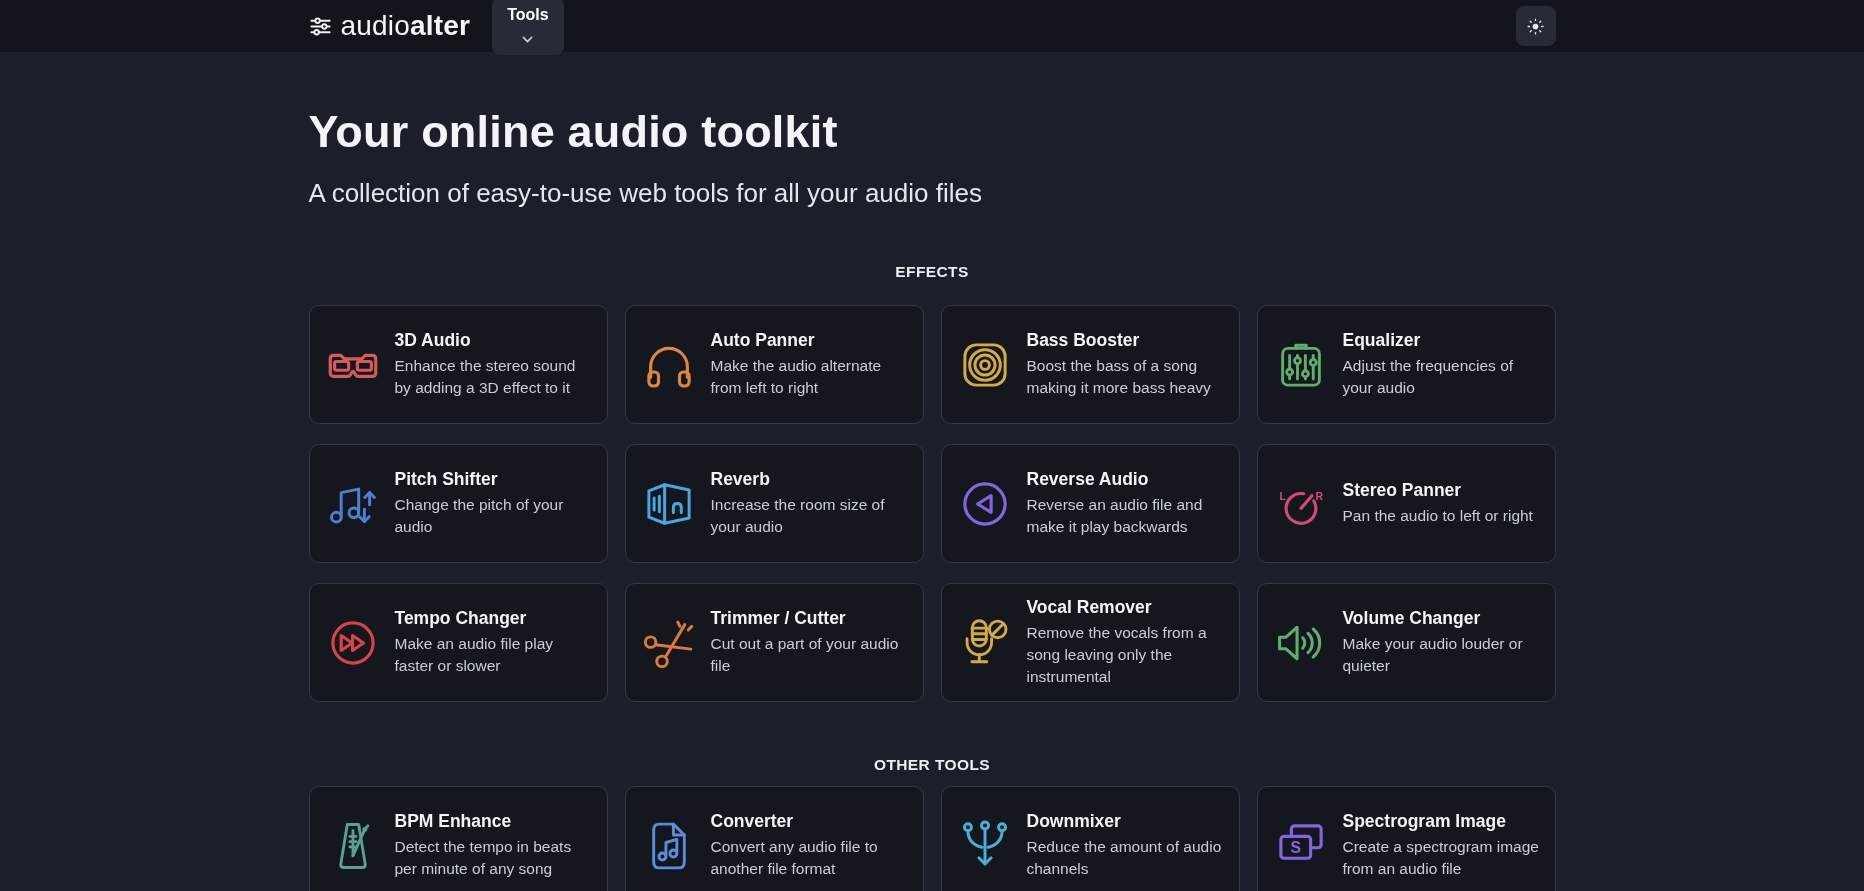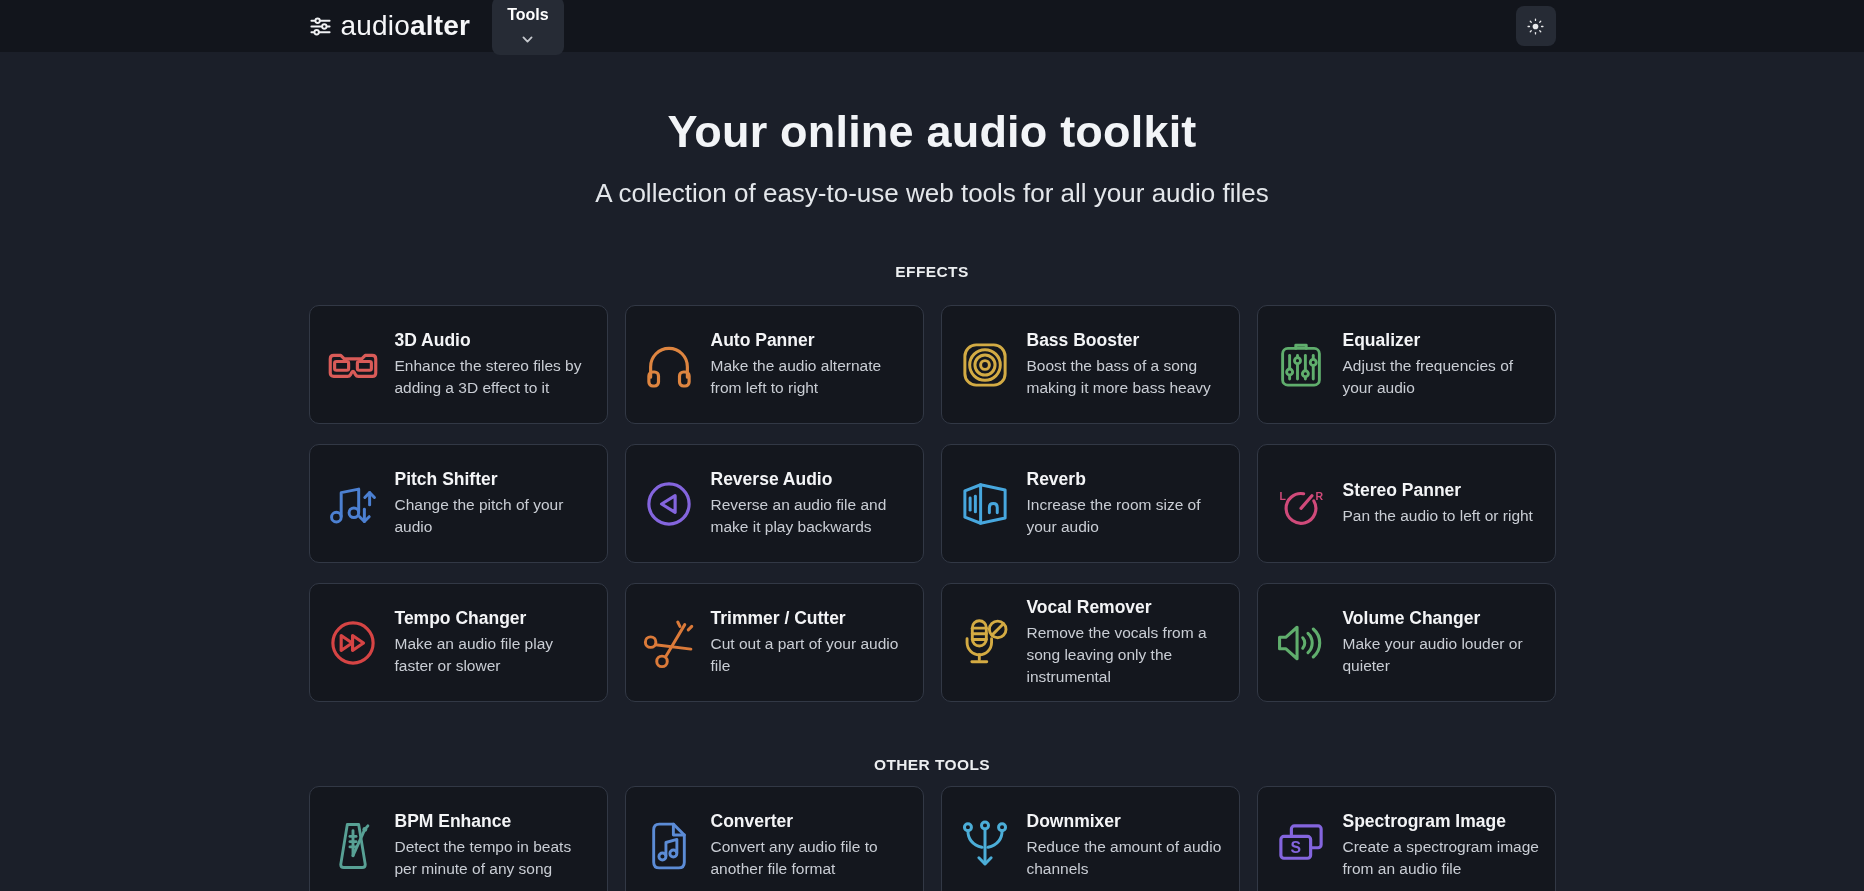--- a/index.html
+++ b/index.html
@@ -28,21 +28,21 @@
     padding:9px 15px;color:#fff;font-size:16px;font-weight:700;
     font-family:inherit;cursor:pointer;flex-direction:column;
   }
   .tools-btn .chev{display:flex;color:#c6c9ce}
   .spacer{flex:1}
   .theme-btn{
     width:40px;height:40px;border:none;border-radius:8px;background:var(--chip-bg);
     display:flex;align-items:center;justify-content:center;color:#e9eaec;cursor:pointer;
   }
   
-  .hero{padding-top:54px;text-align:center}
+  .hero{padding-top:54px;}
   .hero h1{margin:0 0 20px;font-size:45px;font-weight:700;letter-spacing:.2px;color:#f2f4f7}
   .hero p{margin:0;font-size:26px;color:#e3e6ea}
   
   section{margin-top:54px}
   section h2{margin:0 0 24px;text-align:center;font-size:15.5px;font-weight:700;letter-spacing:.4px;color:#eceef0}
   section[data-section="1"] h2{margin-bottom:12px}
   .grid{display:grid;grid-template-columns:repeat(4,1fr);column-gap:17px;row-gap:20px}
   .card{
     min-height:119px;background:var(--card-bg);border:1px solid var(--card-border);
     border-radius:10px;padding:12px 14px;display:flex;align-items:center;gap:13px;
@@ -111,21 +111,21 @@
         <div class="card">
           <span class="card-icon" style="color:#d95b58">
             <svg width="56" height="56" viewBox="0 0 64 64" fill="none" stroke="currentColor" stroke-width="3.6" stroke-linecap="round" stroke-linejoin="round">
               <path d="M6 25 Q6 21 10 21 H18 L22 25 H42 L46 21 H54 Q58 21 58 25 V41 Q58 45 54 45 H38 Q36 45 34.8 43 L33.5 40.5 Q32.8 39.2 32 39.2 Q31.2 39.2 30.5 40.5 L29.2 43 Q28 45 26 45 H10 Q6 45 6 41 Z"></path>
               <rect x="11" y="28" width="16" height="10" rx="2"></rect>
               <rect x="37" y="28" width="16" height="10" rx="2"></rect>
             </svg>
           </span>
           <span class="card-body">
             <span class="card-title">3D Audio</span>
-            <span class="card-desc">Enhance the stereo files by adding a 3D effect to it</span>
+            <span class="card-desc">Enhance the stereo sound by adding a 3D effect to it</span>
           </span>
         </div>
         <div class="card">
           <span class="card-icon" style="color:#de8540">
             <svg width="56" height="56" viewBox="0 0 64 64" fill="none" stroke="currentColor" stroke-width="3.6" stroke-linecap="round" stroke-linejoin="round">
               <path d="M11 46 V34 A21 21 0 0 1 53 34 V46"></path>
               <rect x="9" y="40" width="11" height="16" rx="4.5"></rect>
               <rect x="44" y="40" width="11" height="16" rx="4.5"></rect>
             </svg>
           </span>
@@ -179,44 +179,44 @@
               <path d="M45 38 V52"></path>
               <path d="M39.5 46.5 L45 52 L50.5 46.5"></path>
             </svg>
           </span>
           <span class="card-body">
             <span class="card-title">Pitch Shifter</span>
             <span class="card-desc">Change the pitch of your audio</span>
           </span>
         </div>
         <div class="card">
-          <span class="card-icon" style="color:#8465de">
-            <svg width="56" height="56" viewBox="0 0 64 64" fill="none" stroke="currentColor" stroke-width="3.6" stroke-linecap="round" stroke-linejoin="round">
-              <circle cx="32" cy="32" r="23"></circle>
-              <path d="M39 22.5 L23.5 32 L39 41.5 Z"></path>
-            </svg>
-          </span>
-          <span class="card-body">
-            <span class="card-title">Reverse Audio</span>
-            <span class="card-desc">Reverse an audio file and make it play backwards</span>
-          </span>
-        </div>
-        <div class="card">
           <span class="card-icon" style="color:#47a7de">
             <svg width="56" height="56" viewBox="0 0 64 64" fill="none" stroke="currentColor" stroke-width="3.4" stroke-linecap="round" stroke-linejoin="round">
               <path d="M9 17 L27 10 V54 L9 47 Z"></path>
               <path d="M27 10 L55 16 V48 L27 54"></path>
               <line x1="15" y1="25" x2="15" y2="39"></line>
               <line x1="21" y1="23" x2="21" y2="41"></line>
               <path d="M37 42 V36 Q37 31.5 41.5 31.5 Q46 31.5 46 36 V42"></path>
             </svg>
           </span>
           <span class="card-body">
             <span class="card-title">Reverb</span>
             <span class="card-desc">Increase the room size of your audio</span>
+          </span>
+        </div>
+        <div class="card">
+          <span class="card-icon" style="color:#8465de">
+            <svg width="56" height="56" viewBox="0 0 64 64" fill="none" stroke="currentColor" stroke-width="3.6" stroke-linecap="round" stroke-linejoin="round">
+              <circle cx="32" cy="32" r="23"></circle>
+              <path d="M39 22.5 L23.5 32 L39 41.5 Z"></path>
+            </svg>
+          </span>
+          <span class="card-body">
+            <span class="card-title">Reverse Audio</span>
+            <span class="card-desc">Reverse an audio file and make it play backwards</span>
           </span>
         </div>
         <div class="card">
           <span class="card-icon" style="color:#d04a7a">
             <svg width="56" height="56" viewBox="0 0 64 64" fill="none" stroke="currentColor" stroke-width="3.6" stroke-linecap="round" stroke-linejoin="round">
               <path d="M46.7 28.5 A 17 17 0 1 1 35 20.3"></path>
               <line x1="32" y1="37" x2="44.5" y2="22.5"></line>
               <text x="11" y="27" font-size="12" font-weight="bold" fill="currentColor" stroke="none" text-anchor="middle">L</text>
               <text x="53" y="27" font-size="12" font-weight="bold" fill="currentColor" stroke="none" text-anchor="middle">R</text>
             </svg>

